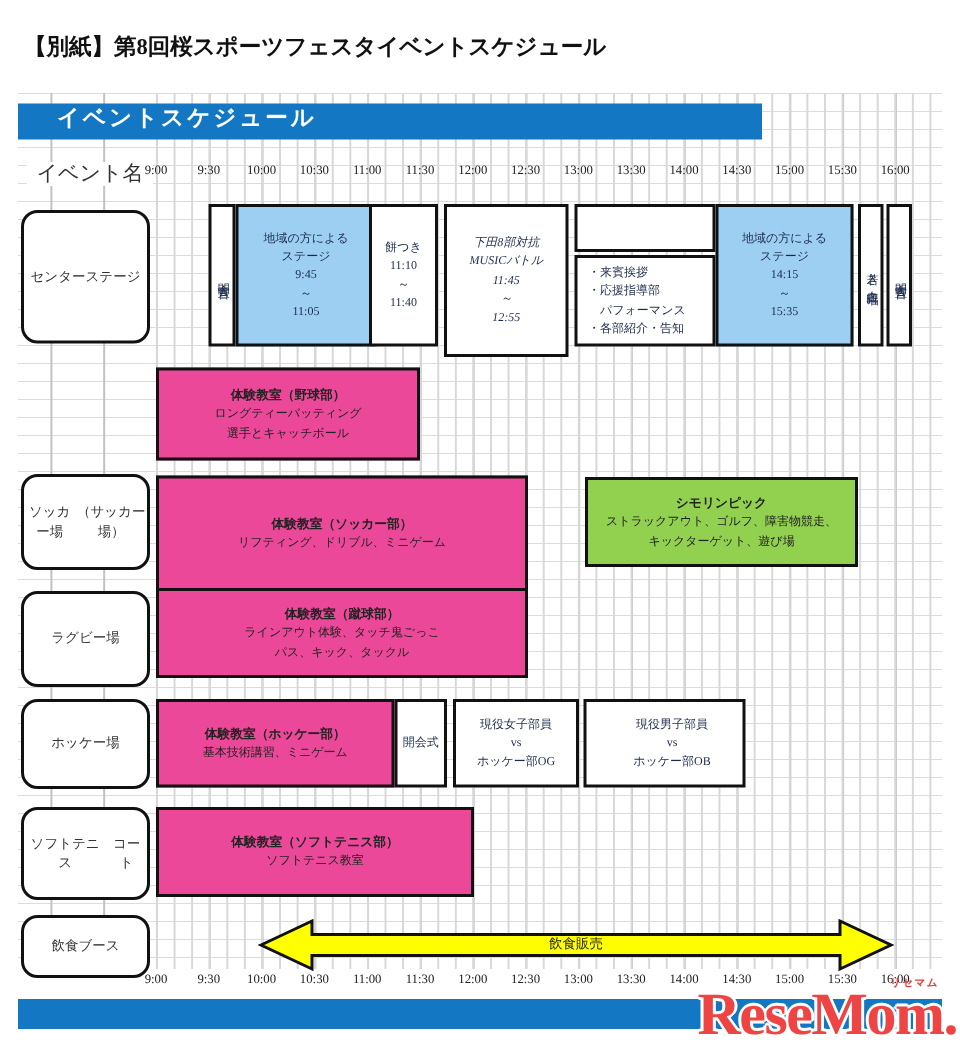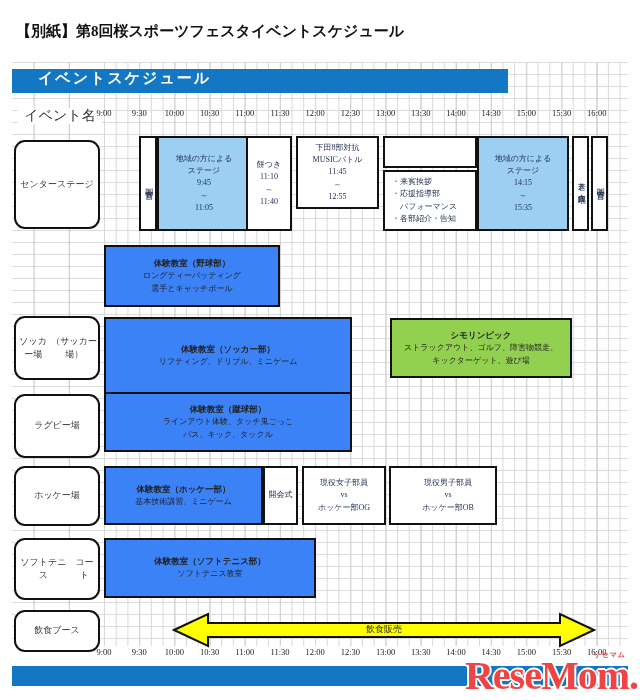--- a/index.html
+++ b/index.html
@@ -27,21 +27,21 @@
   .tlabel{position:absolute;transform:translateX(-50%);font-size:8.5px;color:#222;white-space:nowrap;top:1px;}
   
   .row-label{position:absolute;background:#fff;border:2px solid #111;border-radius:11px;
     display:flex;align-items:center;justify-content:center;
     font-size:9px;color:#333;line-height:1.5;text-align:center;box-sizing:border-box;}
   
   .event{position:absolute;border:2px solid #111;box-sizing:border-box;background:#fff;
     display:flex;flex-direction:column;align-items:center;justify-content:center;
     font-size:8px;line-height:1.55;color:#1d2c4e;text-align:center;overflow:hidden;}
   .bg-blue{background:#9dcff2;}
-  .bg-pink{background:#3b82f6;color:#222;}
+  .bg-pink{background:#ec4899;color:#222;}
   .bg-green{background:#92d050;color:#222;}
   .bg-white{background:#fff;}
   .event.vert{writing-mode:vertical-rl;text-orientation:upright;letter-spacing:1px;
     flex-direction:row;}
   .event.left{align-items:flex-start;text-align:left;padding-left:7px;}
   .ev-title{font-weight:bold;font-size:8.5px;}
   .ev-line{white-space:nowrap;}
   
   .arrow-wrap{position:absolute;left:160px;top:549px;width:424px;height:38px;}
   .arrow-text{position:absolute;left:0;top:12px;width:424px;text-align:center;
@@ -126,21 +126,21 @@
         <div class="ev-line">9:45</div>
         <div class="ev-line">～</div>
         <div class="ev-line">11:05</div>
       </div>
       <div class="event bg-white" style="left: 234px; top: 74px; width: 46px; height: 95px;">
         <div class="ev-line">餅つき</div>
         <div class="ev-line">11:10</div>
         <div class="ev-line">～</div>
         <div class="ev-line">11:40</div>
       </div>
-      <div class="event bg-white" style="left: 284px; top: 74px; width: 83px; height: 73px;">
+      <div class="event bg-white" style="left: 284px; top: 74px; width: 83px; height: 102px; font-style: italic;">
         <div class="ev-line">下田8部対抗</div>
         <div class="ev-line">MUSICバトル</div>
         <div class="ev-line">11:45</div>
         <div class="ev-line">～</div>
         <div class="ev-line">12:55</div>
       </div>
       <div class="event bg-white" style="left: 371px; top: 74px; width: 94px; height: 32px; gap: 24px;">
         <div class="ev-line">セレモニー</div>
         <div class="ev-line">13:00 ～ 14:15</div>
       </div>

